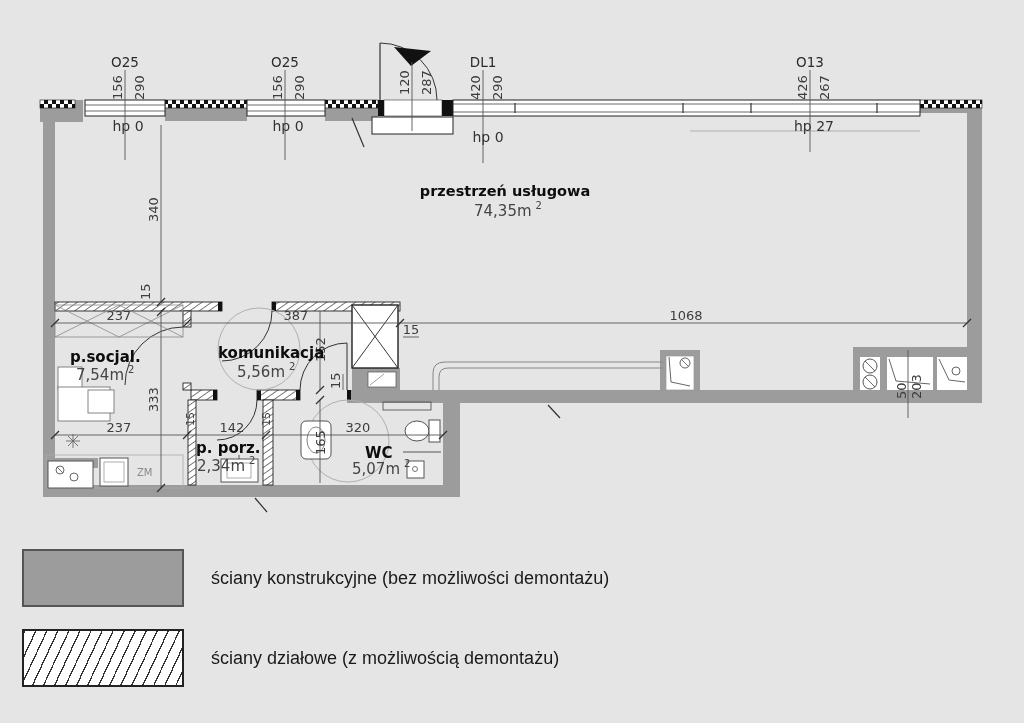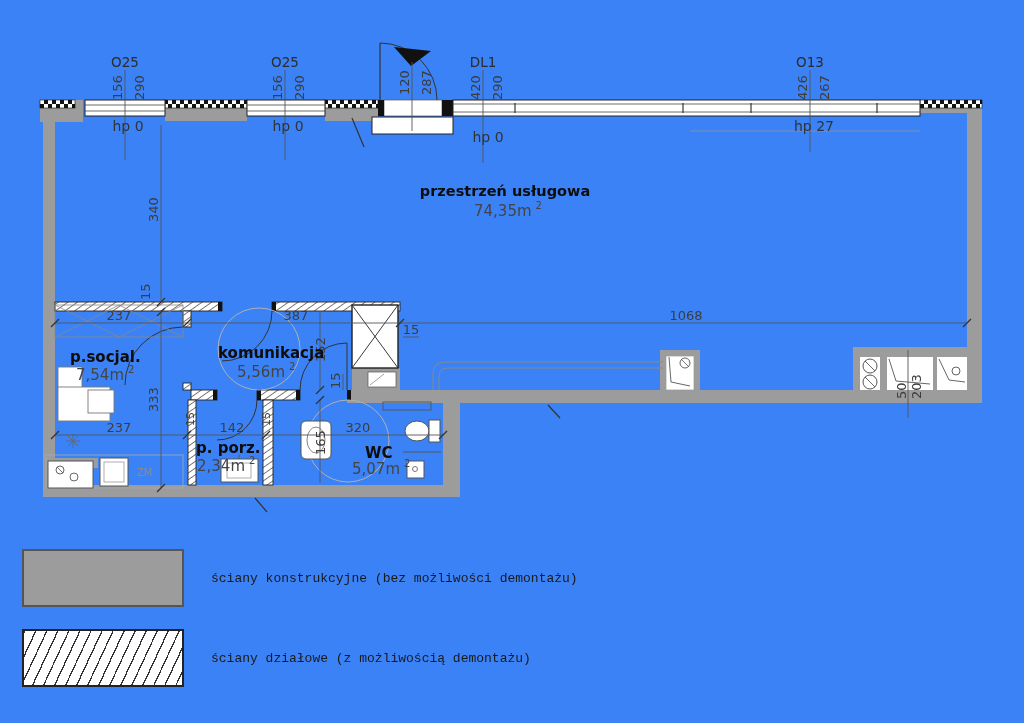--- a/index.html
+++ b/index.html
@@ -1,28 +1,28 @@
 <!DOCTYPE html>
 <html><head>
 <meta charset="utf-8">
 <style>
   html,body{margin:0;padding:0;background:#ffffff;}
-  #stage{position:relative;width:1024px;height:723px;background:#3b82f6;overflow:hidden;
+  #stage{position:relative;width:1024px;height:723px;background:#e5e5e5;overflow:hidden;
          font-family:"DejaVu Sans",sans-serif;}
   #plan-svg{position:absolute;left:0;top:0;}
   .legend{position:absolute;left:0;top:538px;width:1024px;}
   .legend-row{position:absolute;left:22px;display:flex;align-items:center;}
   .legend-row.r1{top:11px;}
   .legend-row.r2{top:91px;justify-content:center;}
   .swatch{width:162px;height:58px;box-sizing:border-box;flex:0 0 auto;}
   .swatch.solid{background:#9c9c9c;border:2px solid #555;}
   .swatch.hatched{background-color:#fff;border:2px solid #222;
     background-image:repeating-linear-gradient(115deg,#333 0,#333 1.3px,transparent 1.3px,transparent 10px);}
-  .legend-label{margin-left:27px;font-size:13px;color:#1a1a1a;white-space:nowrap;
-    font-family:Liberation Mono, monospace;}
+  .legend-label{margin-left:27px;font-size:18px;color:#1a1a1a;white-space:nowrap;
+    font-family:Liberation Sans, sans-serif;}
   text{font-family:"DejaVu Sans",sans-serif;}
   .dimtxt{fill:#3d3d3d;font-size:13px;}
   .dimtxt-s{fill:#3d3d3d;font-size:11px;}
   .tagtxt{fill:#2b2b2b;font-size:13.5px;}
   .hptxt{fill:#333;font-size:14px;}
   .roomname{fill:#0d0d0d;font-size:15px;font-weight:bold;}
   .areatxt{fill:#444;font-size:15px;}
   .suptxt{font-size:10px;}
   .zmtxt{fill:#8a8a8a;font-size:10px;}
   .dimline{stroke:#555;stroke-width:0.9;fill:none;}

